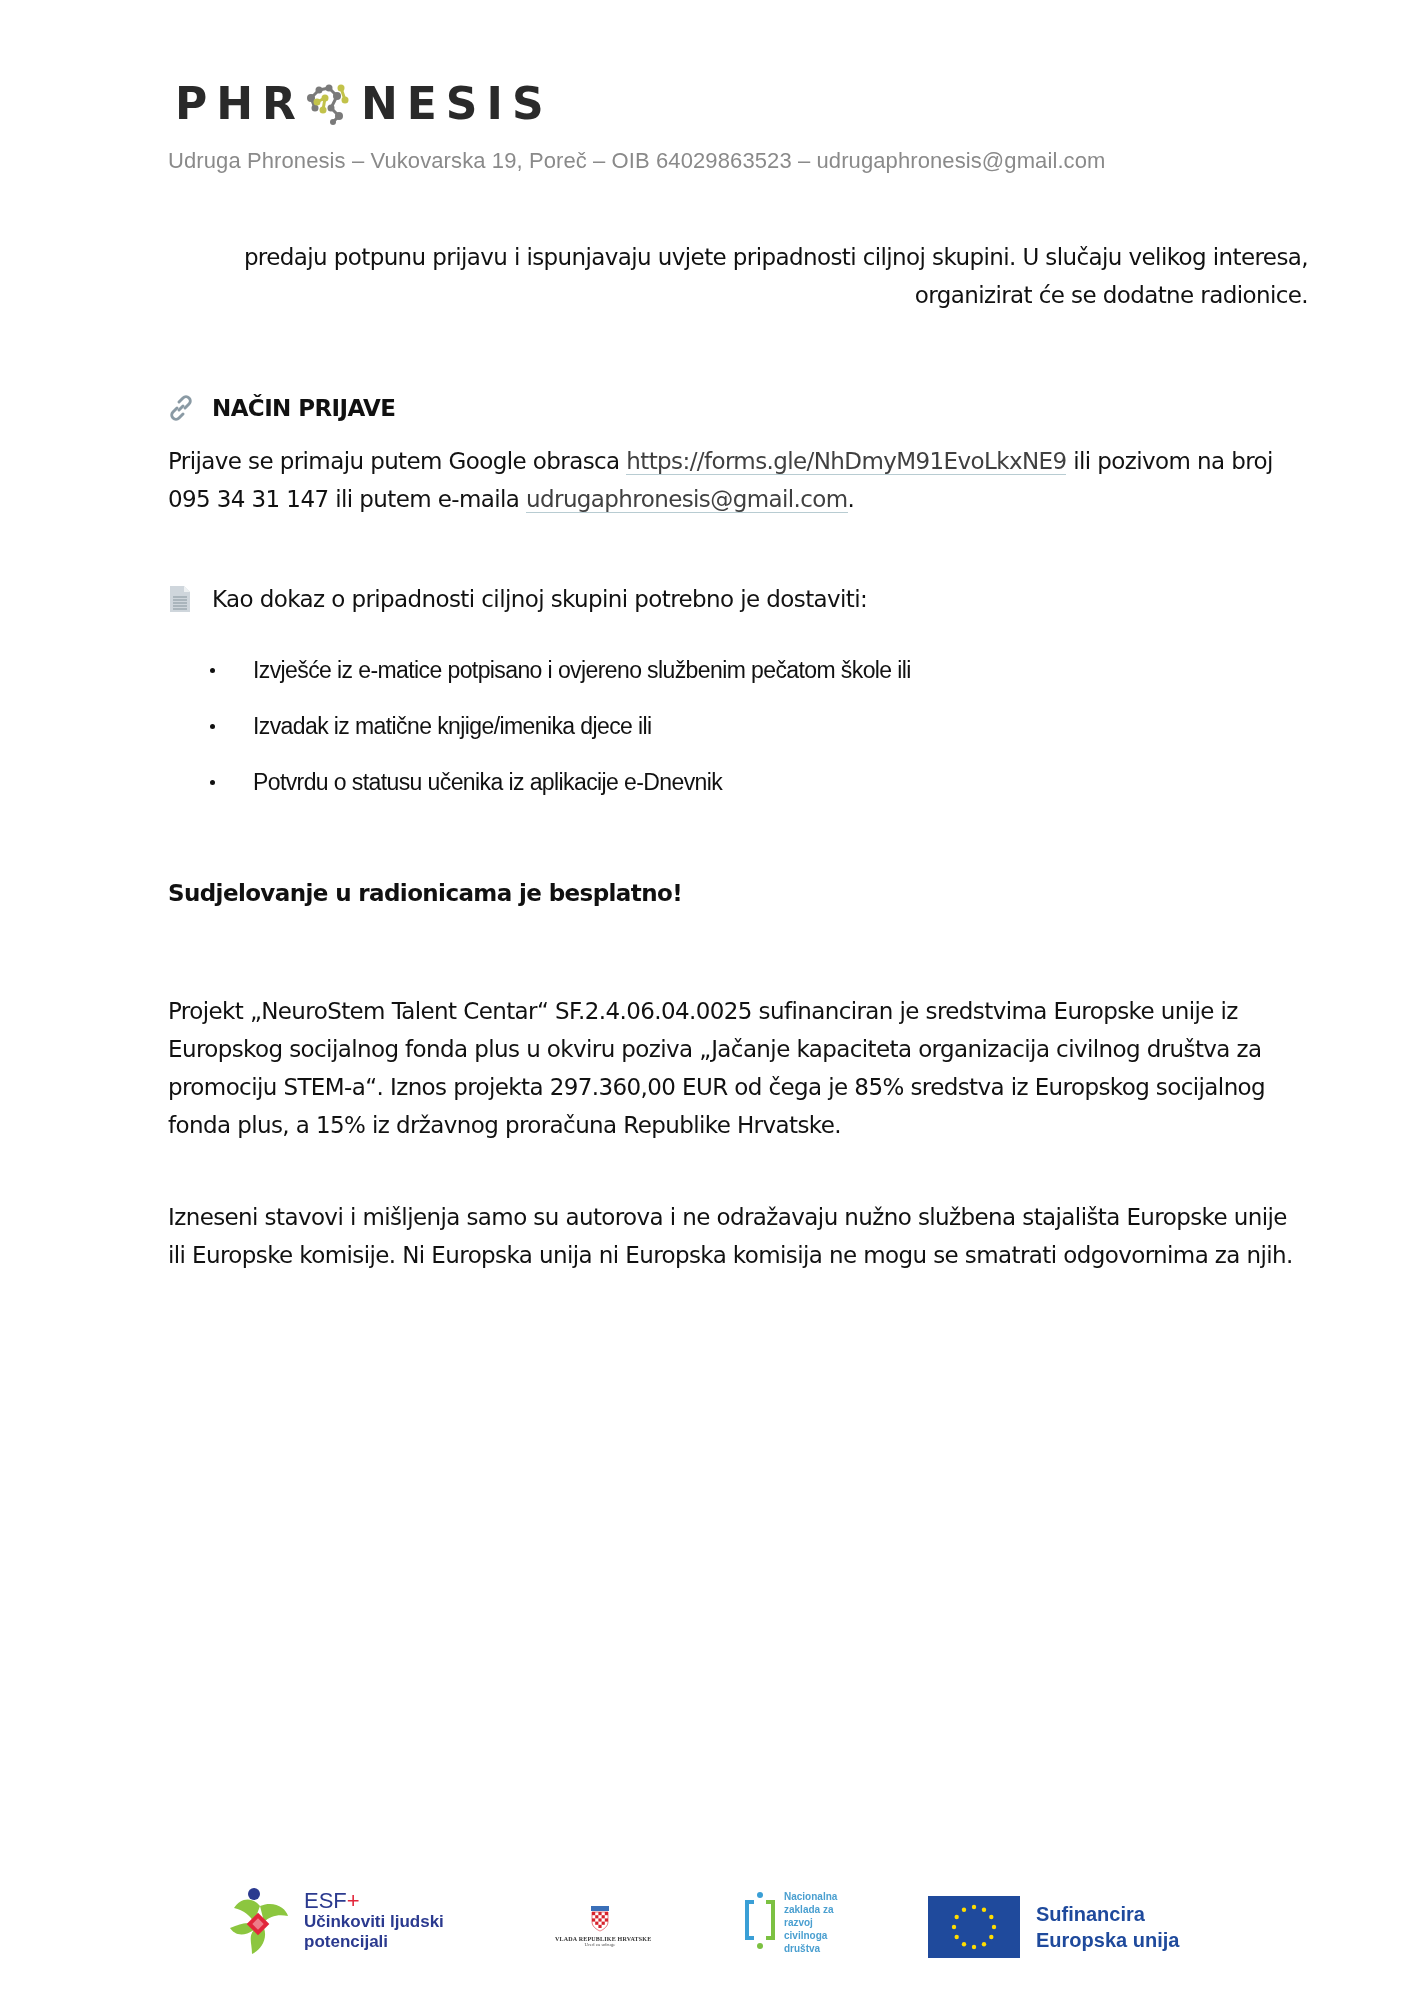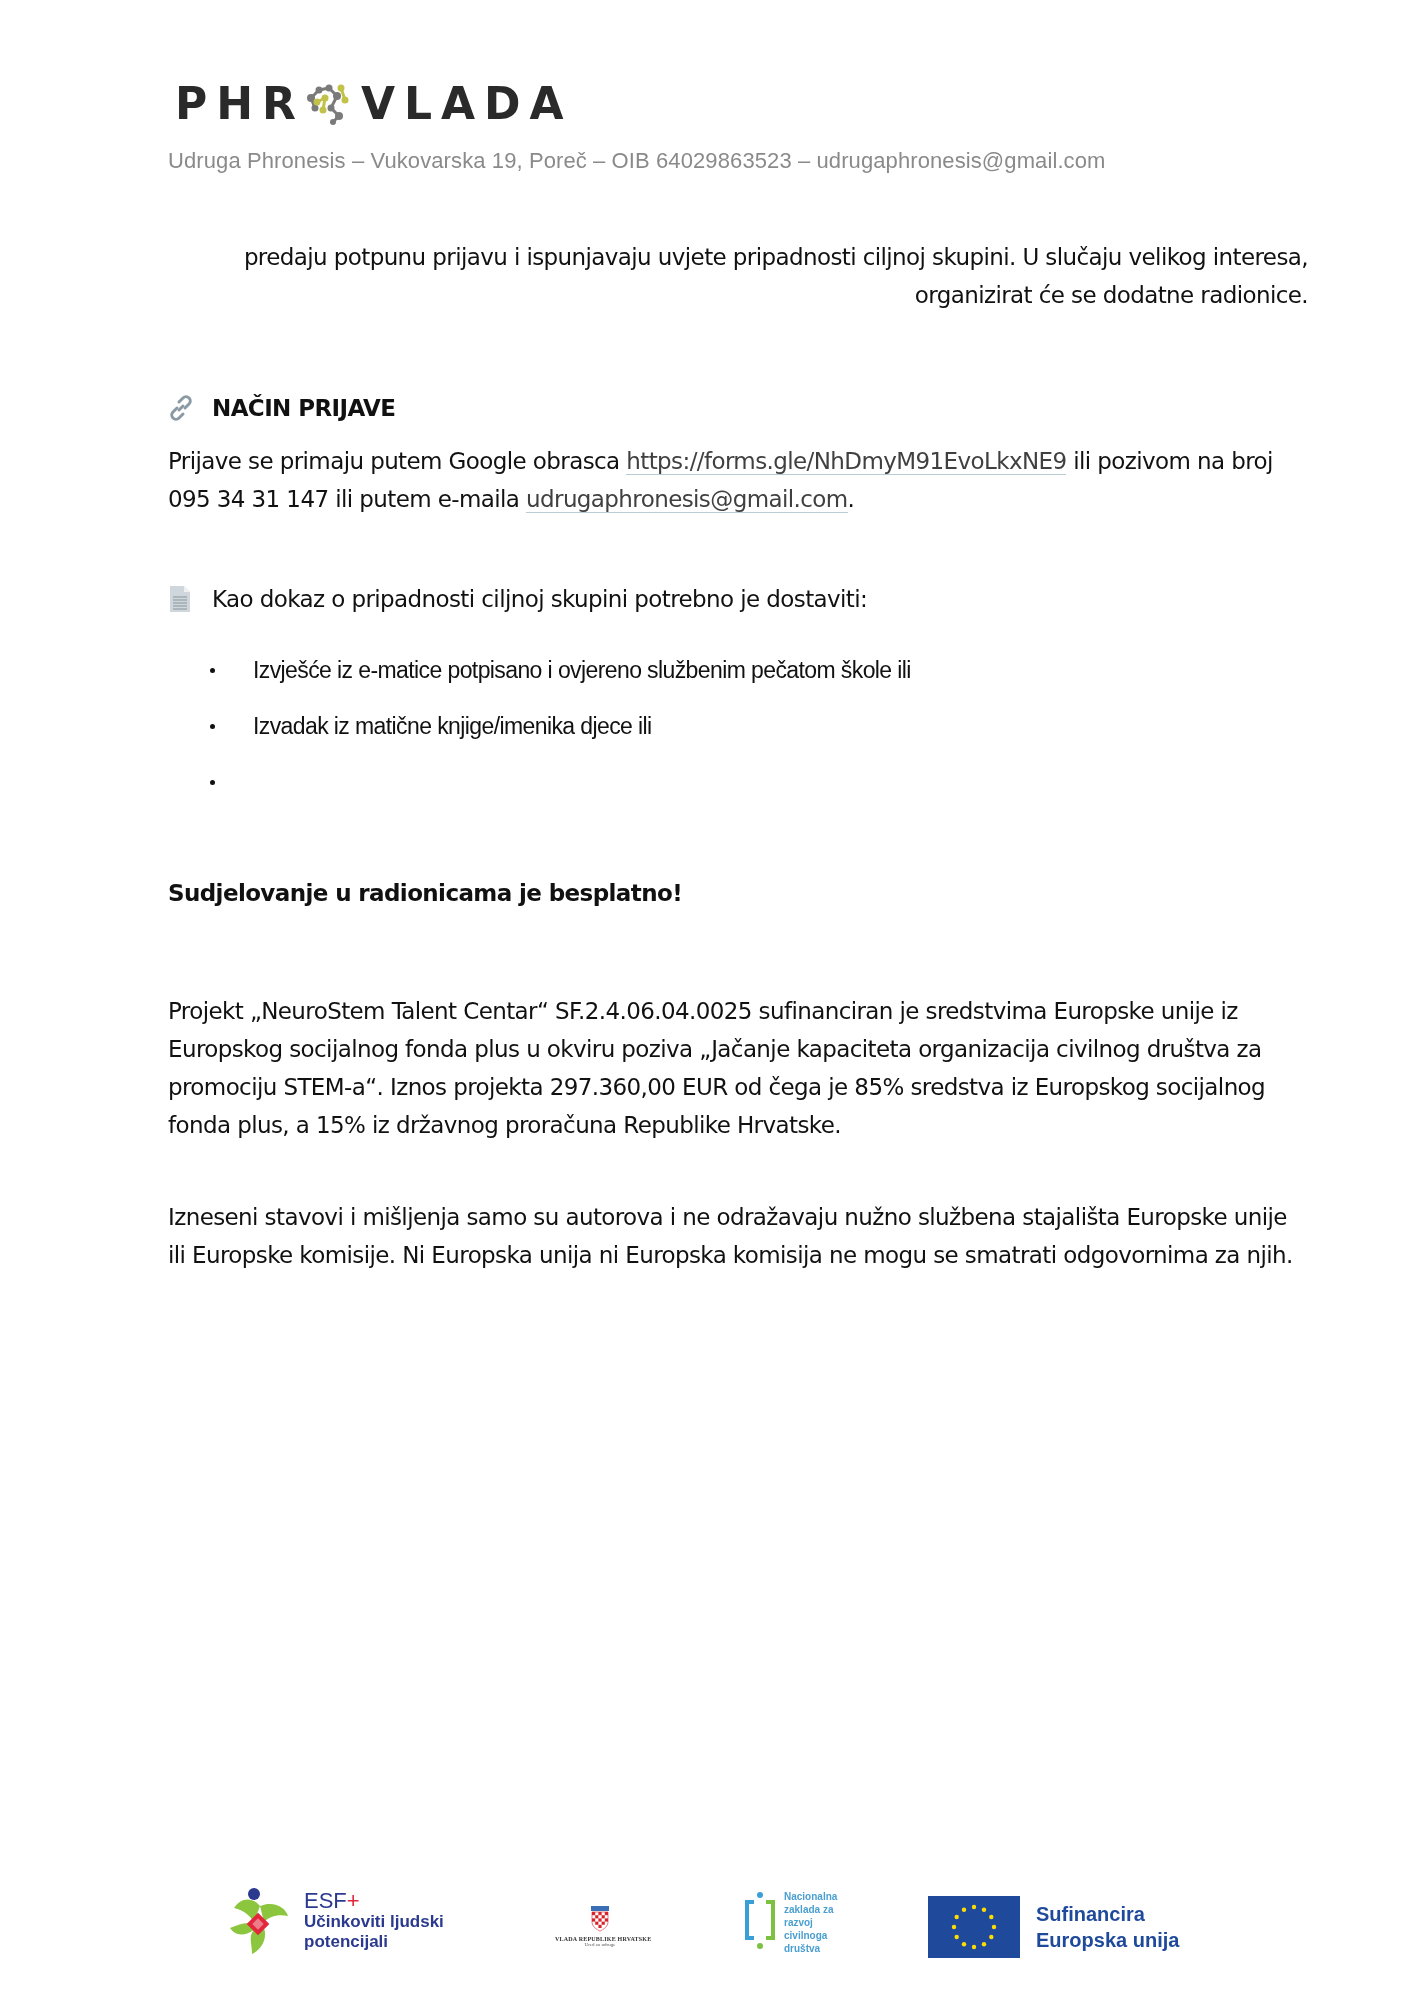--- a/index.html
+++ b/index.html
@@ -91,21 +91,21 @@
           <circle cx="12" cy="30" r="3.5"></circle>
       </g>
       <g fill="#c2c24a">
         <circle cx="14" cy="24" r="3.5"></circle>
           <circle cx="22" cy="20" r="3.5"></circle>
           <circle cx="20" cy="32" r="3.5"></circle>
         <circle cx="38" cy="10" r="3.5"></circle>
           <circle cx="42" cy="22" r="3.5"></circle>
       </g>
     </svg>
-    <span>VLADA</span>
+    <span>NESIS</span>
   </div>
   <div class="address">Udruga Phronesis – Vukovarska 19, Poreč – OIB 64029863523 – udrugaphronesis@gmail.com</div>
 
   <div class="txt" style="top:238px;text-align:right;">
     <p>predaju potpunu prijavu i ispunjavaju uvjete pripadnosti ciljnoj skupini. U slučaju velikog interesa, organizirat će se dodatne radionice.</p>
   </div>
 
   <div class="heading">
     <svg class="ic" viewBox="0 0 26 26">
       <g fill="none" stroke="#8a9aa4" stroke-width="3" stroke-linecap="round">
@@ -140,20 +140,21 @@
     <li>
         <span class="dot"></span>
         <span>Izvješće iz e-matice potpisano i ovjereno službenim pečatom škole ili</span>
       </li>
     <li>
         <span class="dot"></span>
         <span>Izvadak iz matične knjige/imenika djece ili</span>
       </li>
     <li>
         <span class="dot"></span>
+        <span>Potvrdu o statusu učenika iz aplikacije e-Dnevnik</span>
       </li>
   </ul>
 
   <div class="txt bold" style="top:874px;">Sudjelovanje u radionicama je besplatno!</div>
 
   <div class="txt" style="top:992px;">
     <p>Projekt „NeuroStem Talent Centar“ SF.2.4.06.04.0025 sufinanciran je sredstvima Europske unije iz Europskog socijalnog fonda plus u okviru poziva „Jačanje kapaciteta organizacija civilnog društva za promociju STEM-a“. Iznos projekta 297.360,00 EUR od čega je 85% sredstva iz Europskog socijalnog fonda plus, a 15% iz državnog proračuna Republike Hrvatske.</p>
   </div>
   <div class="txt" style="top:1198px;">
     <p>Izneseni stavovi i mišljenja samo su autorova i ne odražavaju nužno službena stajališta Europske unije ili Europske komisije. Ni Europska unija ni Europska komisija ne mogu se smatrati odgovornima za njih.</p>

